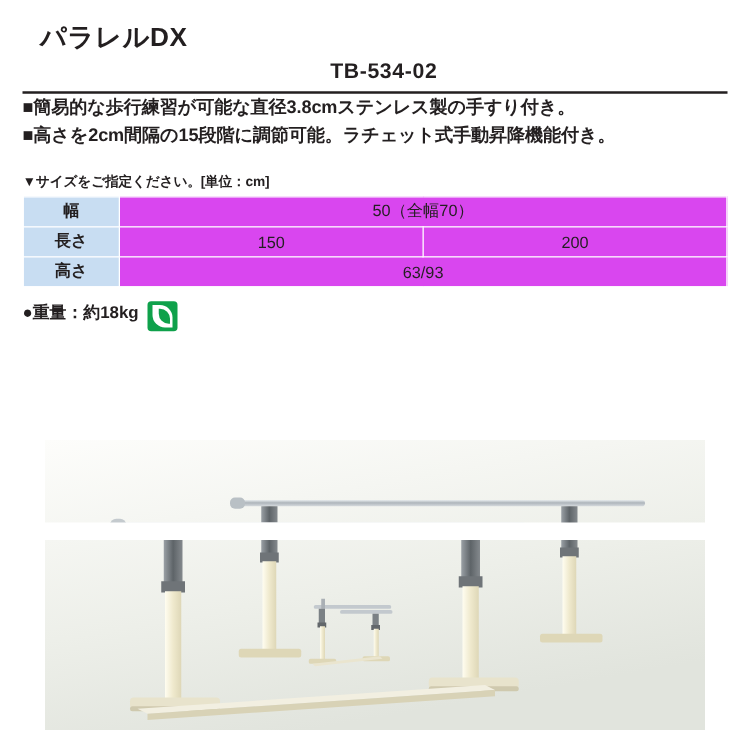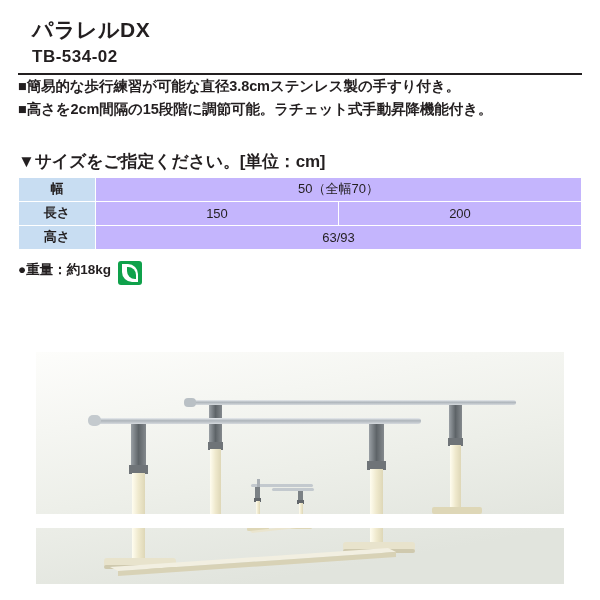--- a/index.html
+++ b/index.html
@@ -10,40 +10,40 @@
     width: 600px;
     height: 600px;
     background: #ffffff;
     font-family: "Liberation Sans", "DejaVu Sans", sans-serif;
     color: #231f20;
     overflow: hidden;
   }
   .page {
     position: relative;
     width: 600px;
-    height: 528px;
+    height: 432px;
     box-sizing: border-box;
     padding: 14px 18px 0 18px;
   }
   
   .header {
     position: relative;
     border-bottom: 2px solid #231f20;
     padding-bottom: 4px;
   }
   .prod-title {
     font-size: 21px;
     font-weight: bold;
     letter-spacing: 0.5px;
     margin: 2px 0 3px 14px;
   }
   .code-row {
     display: flex;
     align-items: flex-end;
-    justify-content: space-between;
+    justify-content: center;
     margin: 0 0 2px 14px;
   }
   .prod-code {
     font-size: 17px;
     font-weight: bold;
     letter-spacing: 0.5px;
   }
   .prod-price {
     font-size: 16px;
     font-weight: bold;
@@ -56,22 +56,22 @@
   }
   .feature {
     font-size: 14.5px;
     font-weight: bold;
     line-height: 1.62;
     letter-spacing: -0.1px;
     white-space: nowrap;
   }
   
   .size-note {
-    margin-top: 28px;
-    font-size: 17px;
+    margin-top: 16px;
+    font-size: 11px;
     font-weight: bold;
     letter-spacing: -0.2px;
   }
   
   table.spec {
     margin-top: 4px;
     border-collapse: collapse;
     width: 564px;
     table-layout: fixed;
   }
@@ -82,21 +82,21 @@
     text-align: center;
     vertical-align: middle;
     letter-spacing: 0px;
   }
   td.hd {
     background: #c8ddf2;
     font-weight: bold;
     width: 74px;
   }
   td.val {
-    background: #c4b5fd;
+    background: #d946ef;
   }
   
   .weight-row {
     margin-top: 11px;
     display: flex;
     align-items: flex-start;
     font-size: 13.5px;
     font-weight: bold;
   }
   .weight-badge {

